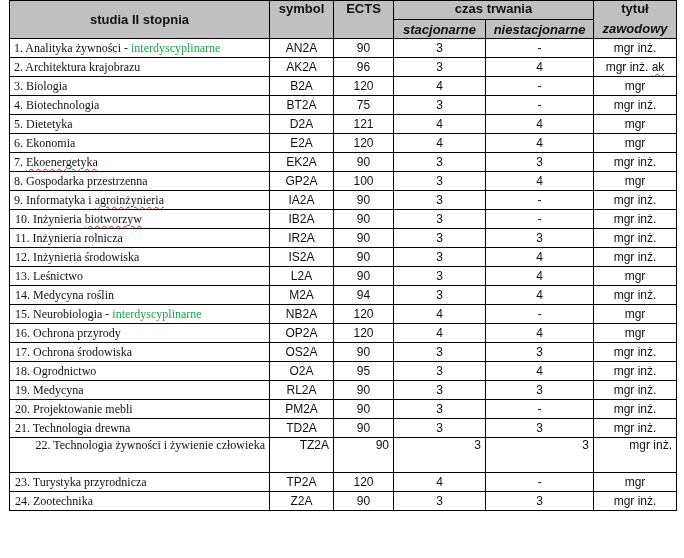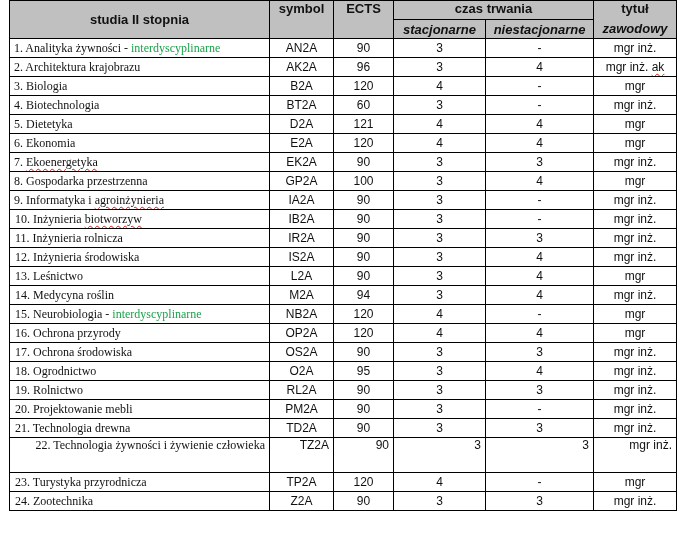--- a/index.html
+++ b/index.html
@@ -73,21 +73,21 @@
         <td class="name"><span>3.</span> <span>Biologia</span></td>
         <td class="num">B2A</td>
         <td class="num">120</td>
         <td class="num">4</td>
         <td class="num">-</td>
         <td class="num">mgr</td>
       </tr>
       <tr>
         <td class="name"><span>4.</span> <span>Biotechnologia</span></td>
         <td class="num">BT2A</td>
-        <td class="num">60</td>
+        <td class="num">75</td>
         <td class="num">3</td>
         <td class="num">-</td>
         <td class="num">mgr inż.</td>
       </tr>
       <tr>
         <td class="name"><span>5.</span> <span>Dietetyka</span></td>
         <td class="num">D2A</td>
         <td class="num">121</td>
         <td class="num">4</td>
         <td class="num">4</td>
@@ -191,21 +191,21 @@
       </tr>
       <tr>
         <td class="name wide"><span>18.</span> <span>Ogrodnictwo</span></td>
         <td class="num">O2A</td>
         <td class="num">95</td>
         <td class="num">3</td>
         <td class="num">4</td>
         <td class="num">mgr inż.</td>
       </tr>
       <tr>
-        <td class="name wide"><span>19.</span> <span>Rolnictwo</span></td>
+        <td class="name wide"><span>19.</span> <span>Medycyna</span></td>
         <td class="num">RL2A</td>
         <td class="num">90</td>
         <td class="num">3</td>
         <td class="num">3</td>
         <td class="num">mgr inż.</td>
       </tr>
       <tr>
         <td class="name wide"><span>20.</span> <span>Projektowanie mebli</span></td>
         <td class="num">PM2A</td>
         <td class="num">90</td>

